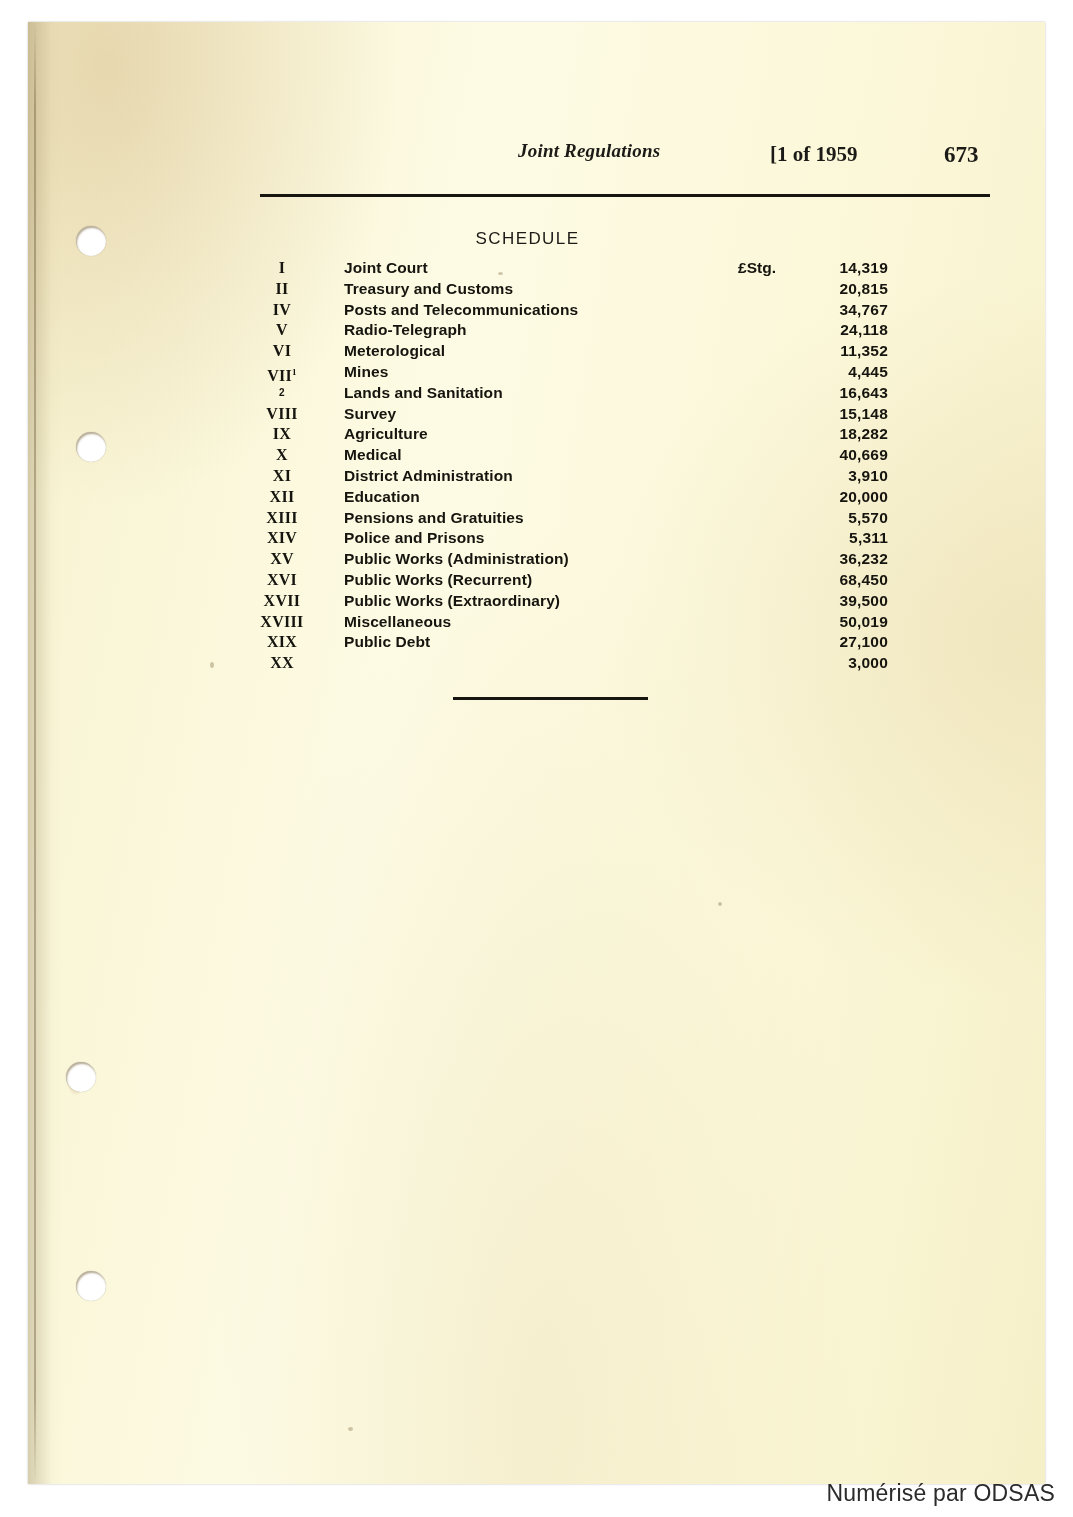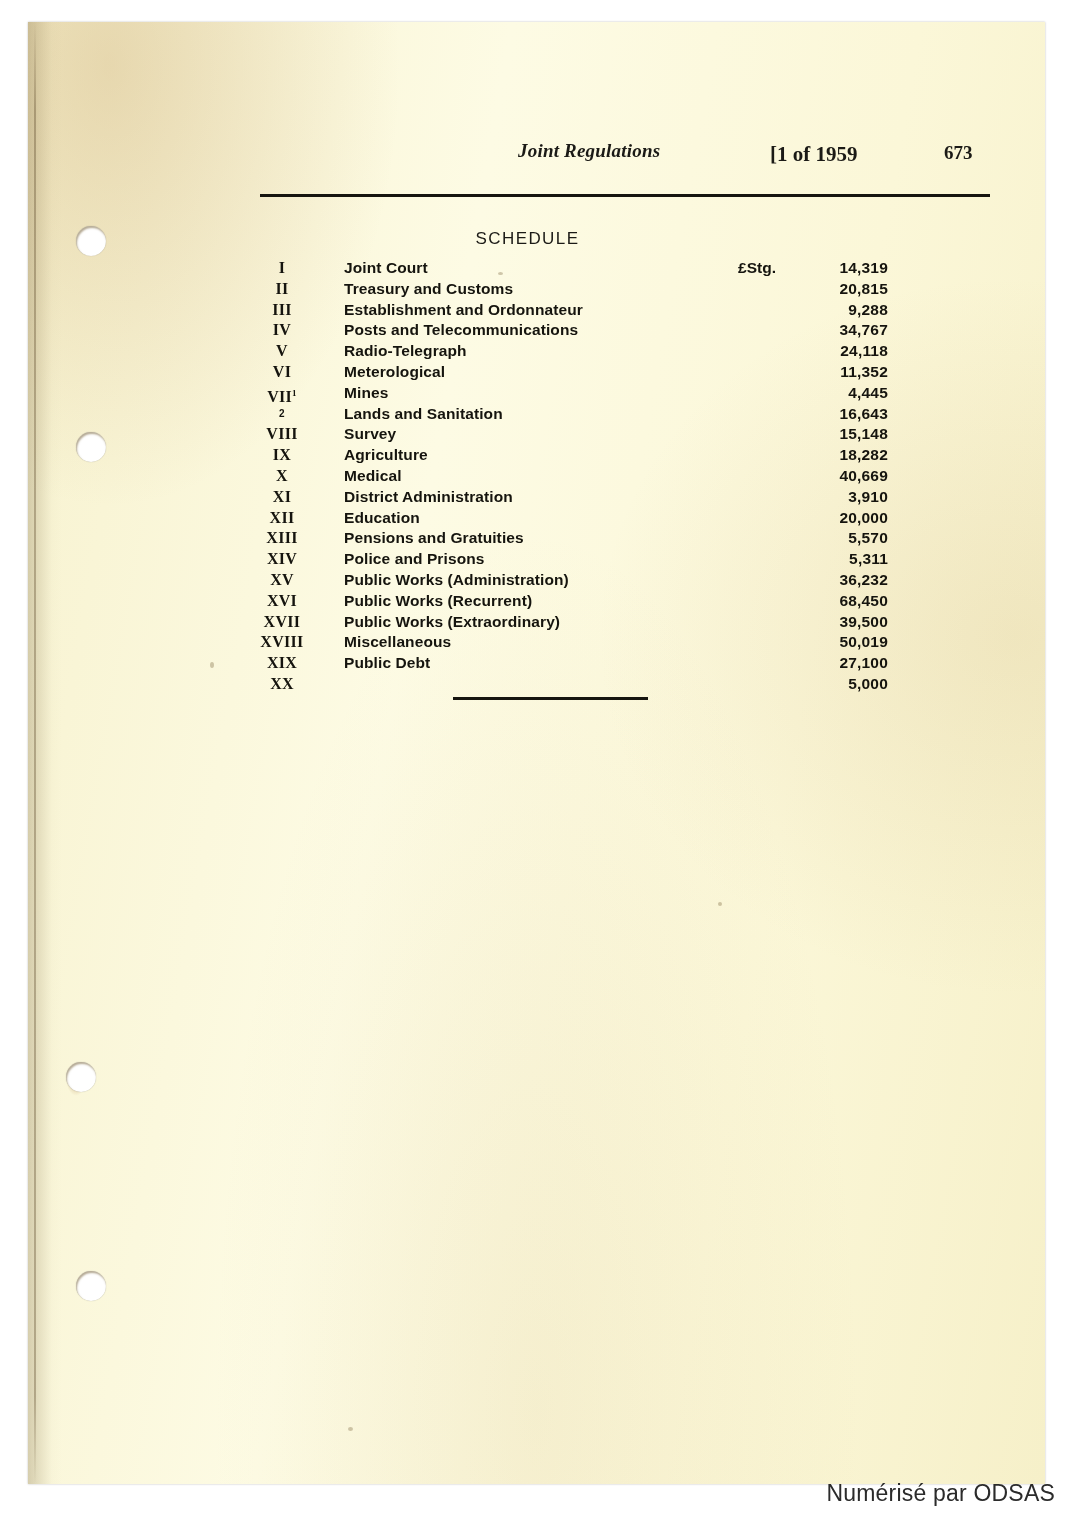--- a/index.html
+++ b/index.html
@@ -94,21 +94,21 @@
     top: 2px;
     font-weight: bold;
     font-size: 21px;
     color: #1b1a16;
   }
   .hdr-page {
     position: absolute;
     left: 684px;
     top: 2px;
     font-weight: bold;
-    font-size: 19px;
+    font-size: 23px;
     color: #1b1a16;
   }
   .hdr-rule {
     position: absolute;
     left: 232px;
     top: 172px;
     width: 730px;
     height: 3px;
     background: #16150f;
   }
@@ -247,25 +247,20 @@
         <div class="label">Joint Court</div>
         <div class="cur">£Stg.</div>
         <div class="amt">14,319</div>
       </div>
       <div class="row">
         <div class="num">II</div>
         <div class="label">Treasury and Customs</div>
         <div class="amt">20,815</div>
       </div>
       <div class="row">
-        <div class="num">III</div>
-        <div class="label">Establishment and Ordonnateur</div>
-        <div class="amt">9,288</div>
-      </div>
-      <div class="row">
         <div class="num">IV</div>
         <div class="label">Posts and Telecommunications</div>
         <div class="amt">34,767</div>
       </div>
       <div class="row">
         <div class="num">V</div>
         <div class="label">Radio-Telegraph</div>
         <div class="amt">24,118</div>
       </div>
       <div class="row">
@@ -338,20 +333,20 @@
         <div class="label">Miscellaneous</div>
         <div class="amt">50,019</div>
       </div>
       <div class="row">
         <div class="num">XIX</div>
         <div class="label">Public Debt</div>
         <div class="amt">27,100</div>
       </div>
       <div class="row">
         <div class="num">XX</div>
-        <div class="amt">5,000</div>
+        <div class="amt">3,000</div>
       </div>
     </div>
 
   <div class="bottom-rule"></div>
 </div>
 
 <div class="watermark">Numérisé par ODSAS</div>
 
 </body></html>

